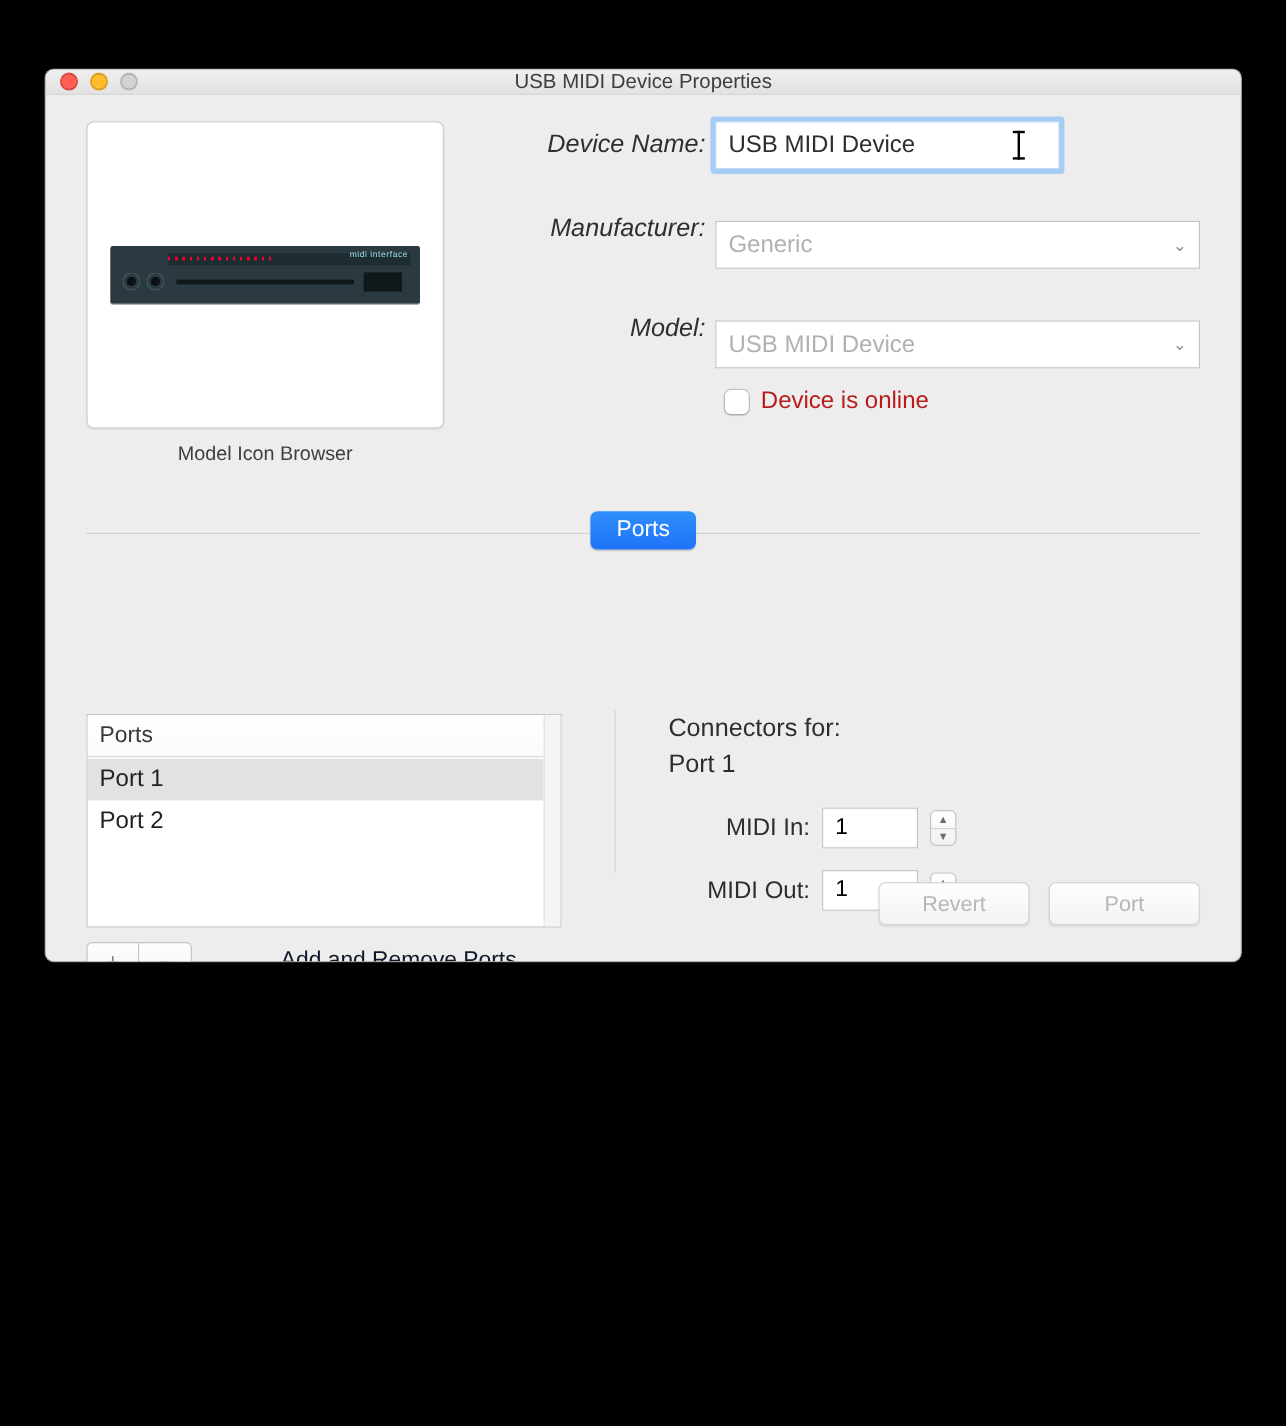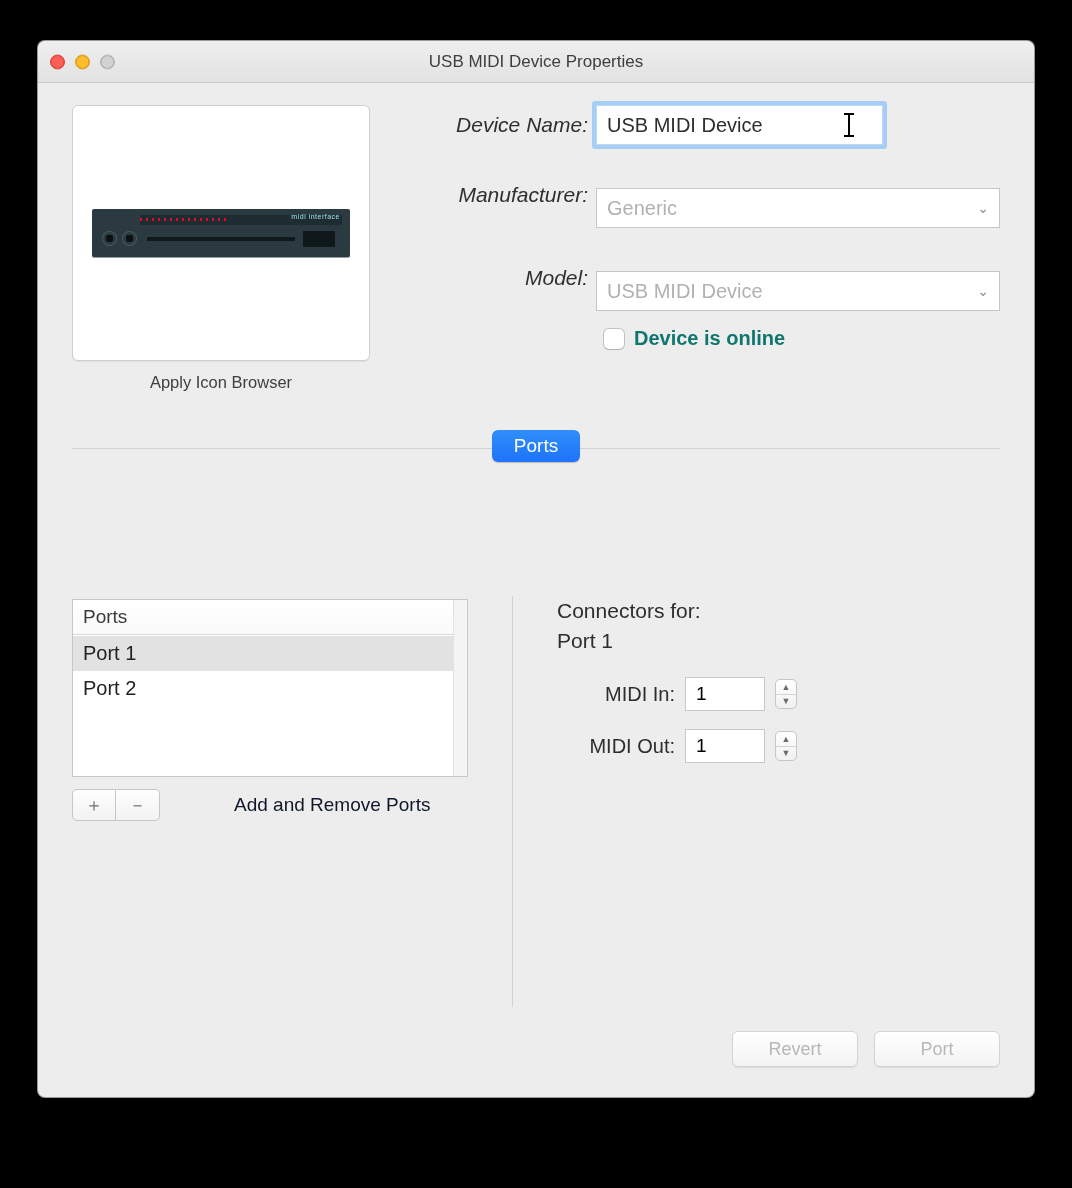--- a/index.html
+++ b/index.html
@@ -11,23 +11,23 @@
     font-size: 13px;
     color: #222;
     width: 1072px;
     height: 1188px;
     overflow: hidden;
     -webkit-font-smoothing: antialiased;
   }
   .window {
     position: absolute;
     left: 37px;
-    top: 40px;
+    top: 57px;
     width: 998px;
-    height: 1058px;
+    height: 745px;
     background: #ededed;
     border: 1px solid rgba(0,0,0,0.35);
     border-radius: 8px;
     box-shadow: 0 30px 80px rgba(0,0,0,0.55), 0 0 0 1px rgba(0,0,0,0.12);
     display: flex;
     flex-direction: column;
     overflow: hidden;
   }
   .titlebar {
     height: 42px;
@@ -155,21 +155,21 @@
   .combo .chev {
     color:#8f8f8f;
     font-size:14px;
     margin-left:8px;
   }
   .check-row { display:flex; align-items:center; margin-left:196px; margin-top:6px; gap:10px;}
   .checkbox {
     width:20px; height:20px; background:#fff; border-radius:5px;
     box-shadow: 0 0 0 1px rgba(0,0,0,0.18), 0 1px 1px rgba(0,0,0,0.1);
   }
-  .check-label { font-size:20px; color:#0f766e;font-weight:bold; }
+  .check-label { font-size:20px; color:#b91c1c; }
 
   .tabs-row {
     display:flex; justify-content:center;
     margin-top: 28px;
     margin-bottom: -14px;
     position: relative;
     z-index: 2;
   }
   .tab {
     background: linear-gradient(#2f8ffb,#1f73f8);
@@ -307,21 +307,21 @@
     <div class="icon-col">
       <div class="icon-well">
         <div class="midi-unit">
           <div class="strip"></div>
           <div class="label">midi interface</div>
           <div class="jack j1"></div>
           <div class="jack j2"></div>
           <div class="bar"></div>
         </div>
       </div>
-      <span class="icon-browser-link">Apply Icon Browser</span>
+      <span class="icon-browser-link">Model Icon Browser</span>
     </div>
 
     <div class="fields-col">
       <div class="field-row">
         <div class="field-label">Device Name:</div>
         <div style="flex:1; position:relative;">
           <input class="text-input focused" type="text" value="USB MIDI Device" style="">
           <div class="cursor-ibeam" style="left:252px; top:8px;">
               <div class="stem"></div>
             </div>

